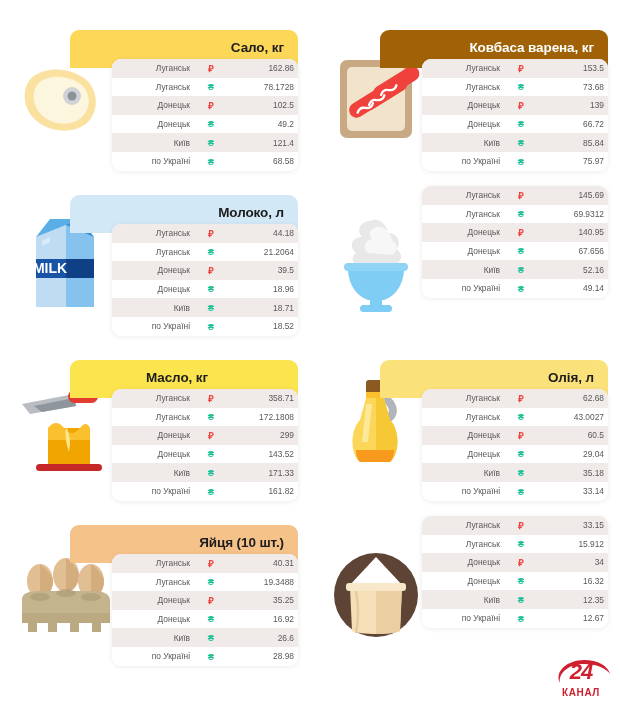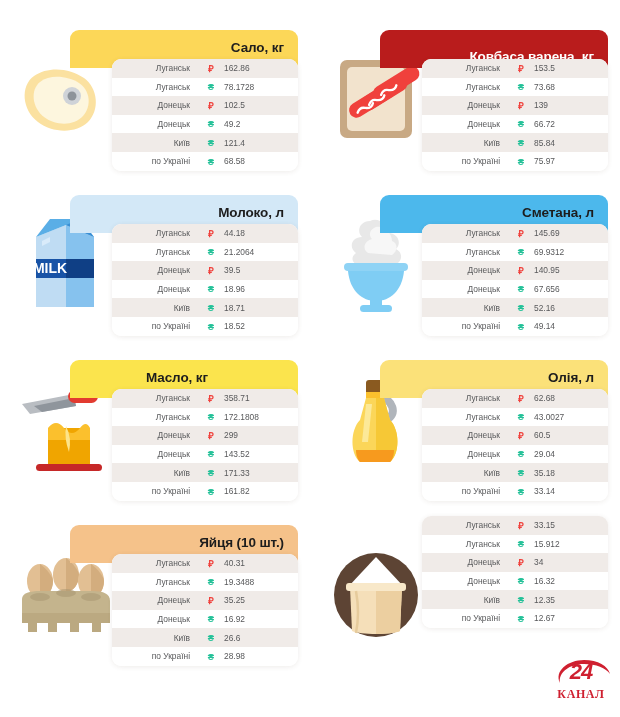--- a/index.html
+++ b/index.html
@@ -83,22 +83,22 @@
     width: 26px;
     text-align: center;
     font-weight: bold;
     font-size: 9.5px;
     line-height: 1;
   }
   .r-cur.rub { color: #f0413c; }
   .r-cur.uah { color: #23c198; }
   .r-val {
     flex: 1;
-    text-align: left;
-    padding-right: 12px;
+    text-align: right;
+    padding-right: 4px;
     color: #58595b;
     white-space: nowrap;
   }
 
   
   .art {
     position: absolute;
     left: 6px;
     top: 18px;
     width: 100px;
@@ -121,26 +121,25 @@
   }
   .logo-num {
     font-size: 22px;
     font-weight: bold;
     font-style: italic;
     color: #cf2030;
     letter-spacing: -1px;
     line-height: 30px;
   }
   .logo-word {
-    font-size: 12px;
+    font-size: 10px;
     font-weight: bold;
     color: #cf2030;
     letter-spacing: 0.6px;
     margin-top: -2px;
-    font-family: Liberation Serif, serif;
   }
   .logo-swoosh {
     position: absolute;
     left: 0; top: 0;
     width: 62px; height: 32px;
   }
 </style>
 </head>
 <body>
 
@@ -201,21 +200,21 @@
         <rect x="32" y="48" width="52" height="15" rx="7.5" transform="rotate(-32 58 55)"></rect>
         <rect x="44" y="38" width="52" height="15" rx="7.5" transform="rotate(-32 70 45)"></rect>
       </g>
       <g stroke="#ffffff" stroke-width="2.4" fill="none" stroke-linecap="round">
         <path d="M28 70 q5 -4 9 0 q5 4 9 0" transform="rotate(-32 38 66)"></path>
         <path d="M40 62 q5 -4 9 0 q5 4 9 0" transform="rotate(-32 50 59)"></path>
         <path d="M52 52 q5 -4 9 0 q5 4 9 0" transform="rotate(-32 62 49)"></path>
       </g>
     </svg></div>
         <div class="card">
-          <div class="card-head" style="background: #b91c1c; align-items: flex-end;">
+          <div class="card-head" style="background: #a16207;">
             <div class="card-title on-dark">Ковбаса варена, кг</div>
           </div>
           <div class="table">
             <div class="row odd">
               <div class="r-city">Луганськ</div>
               <div class="r-cur rub">₽</div>
               <div class="r-val">153.5</div>
             </div>
             <div class="row even">
               <div class="r-city">Луганськ</div>
@@ -297,23 +296,20 @@
       <div class="cell">
         <div class="art"><svg viewBox="0 0 100 120">
       <path d="M44 18 C34 18,30 28,36 34 C26 34,22 44,30 50 C24 54,26 62,34 62 L68 62 C76 60,78 50,70 46 C76 40,72 30,62 30 C60 20,52 14,44 18 Z" fill="#e8e8e8"></path>
       <path d="M50 24 C44 26,42 32,46 36 C38 38,36 46,42 50 L66 52 C72 48,72 40,66 38 C66 30,58 22,50 24 Z" fill="#f7f7f7"></path>
       <rect x="18" y="60" width="64" height="8" rx="4" fill="#8fd3f5"></rect>
       <path d="M22 68 C24 88,36 98,50 98 C64 98,76 88,78 68 Z" fill="#7fcdf4"></path>
       <rect x="44" y="96" width="12" height="8" fill="#7fcdf4"></rect>
       <rect x="34" y="102" width="32" height="7" rx="3.5" fill="#7fcdf4"></rect>
     </svg></div>
         <div class="card">
-          <div class="card-head" style="background: rgb(76, 184, 236);">
-            <div class="card-title">Сметана, л</div>
-          </div>
           <div class="table">
             <div class="row odd">
               <div class="r-city">Луганськ</div>
               <div class="r-cur rub">₽</div>
               <div class="r-val">145.69</div>
             </div>
             <div class="row even">
               <div class="r-city">Луганськ</div>
               <div class="r-cur uah">₴</div>
               <div class="r-val">69.9312</div>

